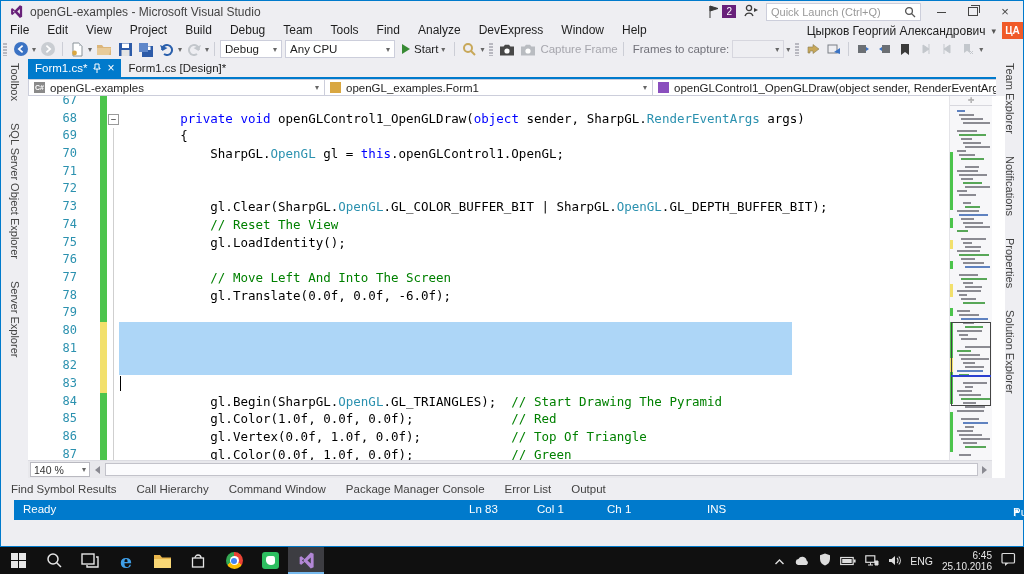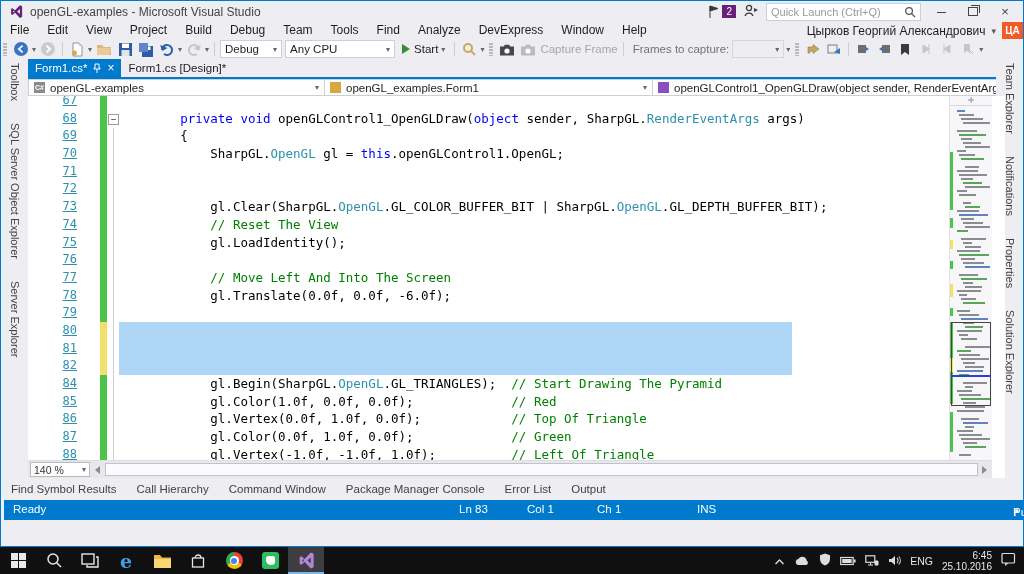--- a/index.html
+++ b/index.html
@@ -61,21 +61,21 @@
   
   .sidestrip{position:absolute;top:59px;bottom:69px;width:27px;background:#eeeef2;display:flex;flex-direction:column;align-items:center;gap:22px;padding-top:4px;box-sizing:border-box;}
   #leftstrip{left:1px;}
   #rightstrip{right:1px;}
   .vtab{writing-mode:vertical-rl;font-size:11px;color:#424242;}
 
   
   #editor{position:absolute;left:28px;top:96px;right:19px;bottom:69px;background:#fff;overflow:hidden;}
   #code-rows{position:absolute;left:0;top:-4px;right:55px;}
   .code-row{display:flex;height:17.7px;position:relative;}
-  .ln{width:49px;text-align:right;font:12px "DejaVu Sans Mono",monospace;line-height:17.7px;color:var(--tk-ln);flex:none;text-decoration:underline;}
+  .ln{width:49px;text-align:right;font:12px "DejaVu Sans Mono",monospace;line-height:17.7px;color:var(--tk-ln);flex:none;}
   .bar{width:7px;margin-left:23px;flex:none;}
   .bar.g{background:var(--bar-g);} .bar.y{background:var(--bar-y);}
   .fold{width:13px;flex:none;position:relative;}
   .foldbox{position:absolute;left:1px;top:4px;width:9px;height:9px;border:1px solid #9a9a9a;background:#fff;
     font:9px/8px "DejaVu Sans Mono",monospace;color:#333;text-align:center;}
   .code{flex:1;position:relative;font:12.5px/17.7px "DejaVu Sans Mono",monospace;white-space:pre;color:var(--tk-p);}
   .selbg{position:absolute;left:-1px;top:0;bottom:0;width:673px;background:var(--sel);}
   .caret-i{position:absolute;left:0;top:1px;width:1px;height:15px;background:#000;}
   .tk-k{color:var(--tk-k);} .tk-t{color:var(--tk-t);} .tk-c{color:var(--tk-c);} .tk-p{color:var(--tk-p);}
   #scope-line{position:absolute;left:85px;top:32px;width:1px;height:360px;background:#cfcfcf;}
@@ -98,21 +98,21 @@
     justify-content:space-between;padding:0 3px;font-size:10.5px;color:#333;}
   .sb-arrow{width:0;height:0;margin:0 5px;border-top:4px solid transparent;border-bottom:4px solid transparent;}
   .sb-left{border-right:5px solid #8a8a92;} .sb-right{border-left:5px solid #8a8a92;margin-left:auto;}
   #hthumb{height:11px;flex:1;margin-right:4px;background:#fbfbfd;border:1px solid #c2c2ca;}
 
   
   #bottomtabs{position:absolute;left:1px;right:1px;bottom:47px;height:22px;background:#eeeef2;display:flex;align-items:center;font-size:11.5px;color:#424242;}
   .btab{padding:0 10px;}
 
   
-  #statusbar{position:absolute;left:4px;right:1px;bottom:27px;height:20px;background:var(--accent);color:#fff;font-size:11.5px;}
+  #statusbar{position:absolute;left:14px;right:1px;bottom:27px;height:20px;background:var(--accent);color:#fff;font-size:11.5px;}
   #statusbar span{position:absolute;top:3px;}
   #st-ready{left:9px;} #st-ln{left:455px;} #st-col{left:523px;} #st-ch{left:593px;} #st-ins{left:693px;}
   #st-publish{right:10px;display:flex;gap:5px;align-items:center;}
 
   
   #taskbar{position:absolute;left:0;right:0;bottom:0;height:27px;background:#101010;display:flex;align-items:center;}
   .tk-ic{width:36px;height:27px;display:flex;align-items:center;justify-content:center;flex:none;}
   .tk-ic.active{background:#3d3d42;box-shadow:inset 0 -2px 0 #76b9ed;}
   .startsq{display:grid;grid-template-columns:7px 7px;grid-template-rows:7px 7px;gap:1px;}
   .startsq i{background:#e8e8e8;}
@@ -478,20 +478,26 @@
             <span class="ln">81</span>
             <span class="bar y"></span>
             <span class="fold"></span>
             <span class="code"><i class="selbg"></i><span class="tk-p">            gl.Rotate(axis_rotate_Y, 0.0f, 1.0f, 0.0f);            </span><span class="tk-c">// Rotate  Y</span></span>
           </div>
           <div class="code-row sel">
             <span class="ln">82</span>
             <span class="bar y"></span>
             <span class="fold"></span>
             <span class="code"><i class="selbg"></i><span class="tk-p">            gl.Rotate(axis_rotate_Z, 0.0f, 0.0f, 1.0f);            </span><span class="tk-c">// Rotate  Z</span></span>
+          </div>
+          <div class="code-row">
+            <span class="ln">83</span>
+            <span class="bar y"></span>
+            <span class="fold"></span>
+            <span class="code"><i class="caret-i"></i></span>
           </div>
           <div class="code-row">
             <span class="ln">84</span>
             <span class="bar g"></span>
             <span class="fold"></span>
             <span class="code"><span class="tk-p">            gl.Begin(SharpGL.</span><span class="tk-t">OpenGL</span><span class="tk-p">.GL_TRIANGLES);  </span><span class="tk-c">// Start Drawing The Pyramid</span></span>
           </div>
           <div class="code-row">
             <span class="ln">85</span>
             <span class="bar g"></span>

